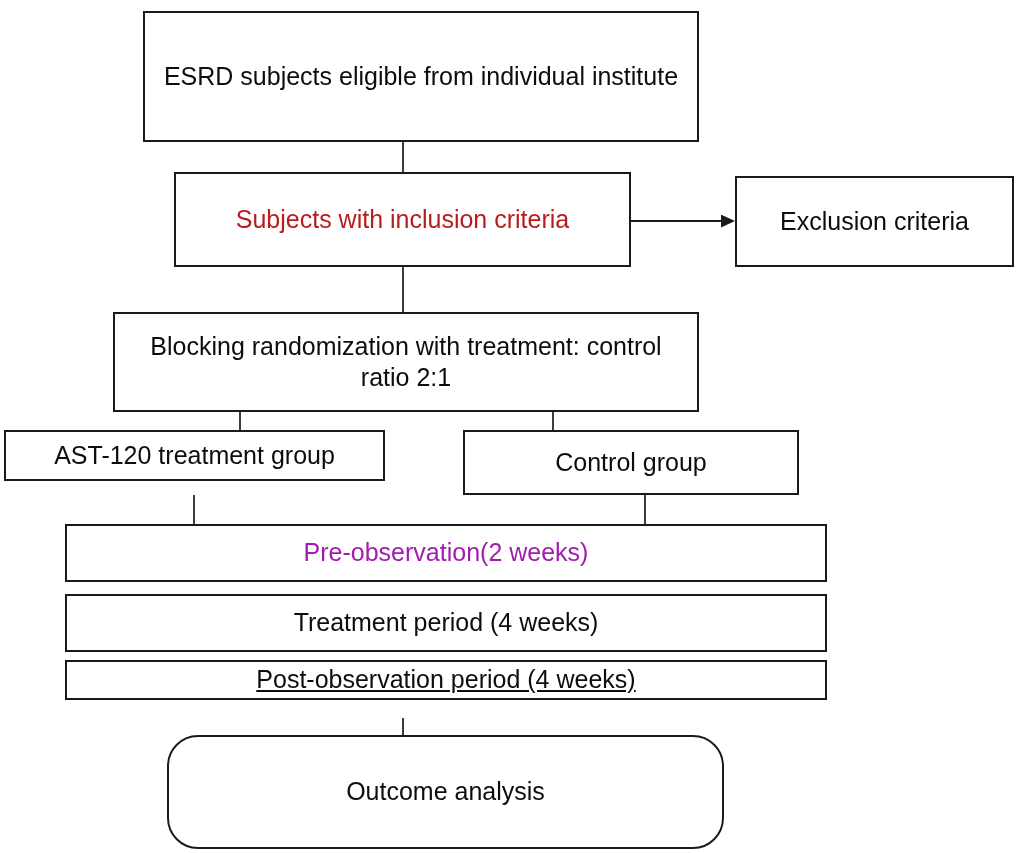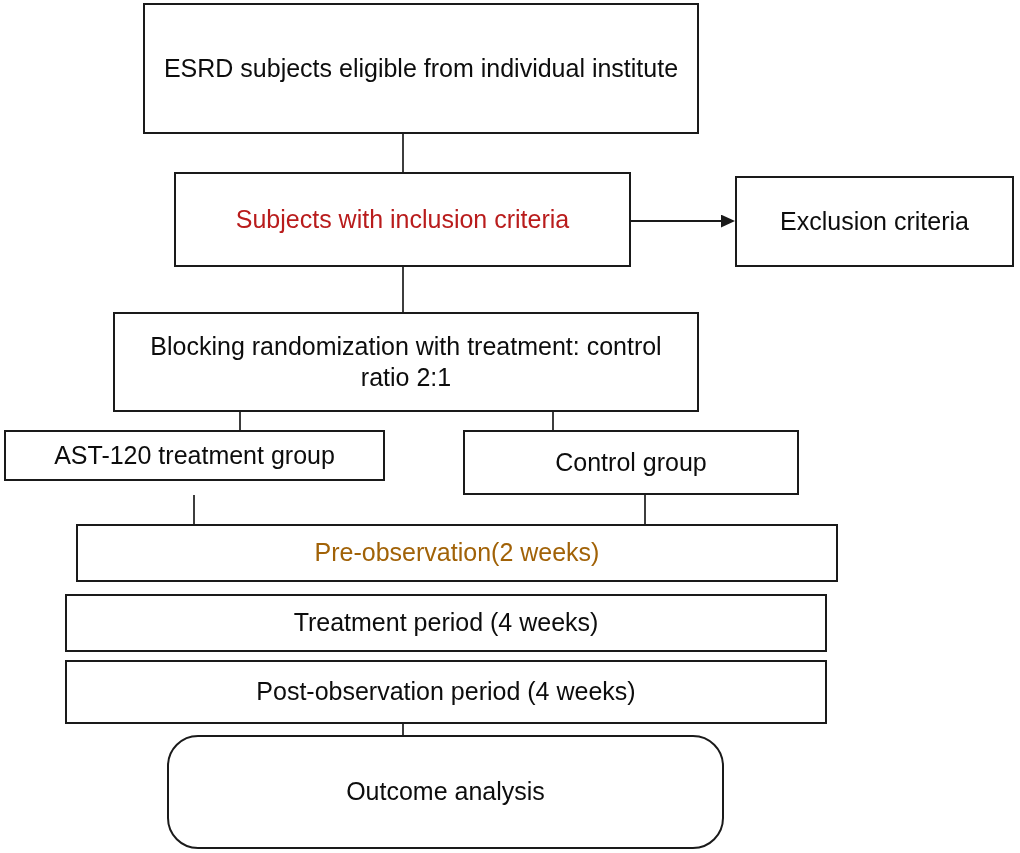--- a/index.html
+++ b/index.html
@@ -61,44 +61,44 @@
         <line x1="631" y1="221" x2="733" y2="221" stroke="#1a1a1a" stroke-width="2" marker-end="url(#arrowhead)"></line>
         <line x1="403" y1="267" x2="403" y2="312" stroke="#3d3d3d" stroke-width="2"></line>
         <line x1="240" y1="412" x2="240" y2="430" stroke="#3d3d3d" stroke-width="2"></line>
         <line x1="553" y1="412" x2="553" y2="430" stroke="#3d3d3d" stroke-width="2"></line>
         <line x1="194" y1="495" x2="194" y2="524" stroke="#3d3d3d" stroke-width="2"></line>
         <line x1="645" y1="495" x2="645" y2="524" stroke="#3d3d3d" stroke-width="2"></line>
         <line x1="403" y1="718" x2="403" y2="735" stroke="#3d3d3d" stroke-width="2"></line>
       </g>
   </svg>
   <div id="node-layer">
-      <div class="node-box" style="left: 143px; top: 3px; width: 556px; height: 131px; border-color: rgb(26, 26, 26); color: rgb(13, 13, 13); font-size: 25px;">
+      <div class="node-box" style="left: 143px; top: 11px; width: 556px; height: 131px; border-color: rgb(26, 26, 26); color: rgb(13, 13, 13); font-size: 25px;">
         <span class="node-label">ESRD subjects eligible from individual institute</span>
       </div>
       <div class="node-box" style="left: 174px; top: 172px; width: 457px; height: 95px; border-color: rgb(26, 26, 26); color: #b91c1c; font-size: 25px;">
         <span class="node-label">Subjects with inclusion criteria</span>
       </div>
       <div class="node-box" style="left: 735px; top: 176px; width: 279px; height: 91px; border-color: rgb(26, 26, 26); color: rgb(13, 13, 13); font-size: 25px;">
         <span class="node-label">Exclusion criteria</span>
       </div>
       <div class="node-box" style="left: 113px; top: 312px; width: 586px; height: 100px; border-color: rgb(26, 26, 26); color: rgb(13, 13, 13); font-size: 25px;">
         <span class="node-label">Blocking randomization with treatment: control ratio 2:1</span>
       </div>
       <div class="node-box" style="left: 4px; top: 430px; width: 381px; height: 51px; border-color: rgb(26, 26, 26); color: rgb(13, 13, 13); font-size: 25px;">
         <span class="node-label">AST-120 treatment group</span>
       </div>
       <div class="node-box" style="left: 463px; top: 430px; width: 336px; height: 65px; border-color: rgb(26, 26, 26); color: rgb(13, 13, 13); font-size: 25px;">
         <span class="node-label">Control group</span>
       </div>
-      <div class="node-box" style="left: 76px; top: 524px; width: 762px; height: 58px; border-color: rgb(26, 26, 26); color: #a16207; font-size: 25px;">
+      <div class="node-box" style="left: 65px; top: 524px; width: 762px; height: 58px; border-color: rgb(26, 26, 26); color: #a21caf; font-size: 25px;">
         <span class="node-label">Pre-observation(2 weeks)</span>
       </div>
       <div class="node-box" style="left: 65px; top: 594px; width: 762px; height: 58px; border-color: rgb(26, 26, 26); color: rgb(13, 13, 13); font-size: 25px;">
         <span class="node-label">Treatment period (4 weeks)</span>
       </div>
-      <div class="node-box" style="left: 65px; top: 660px; width: 762px; height: 64px; border-color: rgb(26, 26, 26); color: rgb(13, 13, 13); font-size: 25px;">
+      <div class="node-box" style="left: 65px; top: 660px; width: 762px; height: 40px; border-color: rgb(26, 26, 26); color: rgb(13, 13, 13); font-size: 25px; text-decoration: underline;">
         <span class="node-label">Post-observation period (4 weeks)</span>
       </div>
       <div class="node-box" style="left: 167px; top: 735px; width: 557px; height: 114px; border-color: rgb(26, 26, 26); color: rgb(13, 13, 13); font-size: 25px; border-radius: 31px;">
         <span class="node-label">Outcome analysis</span>
       </div>
     </div>
 </div>
 
 </body></html>

